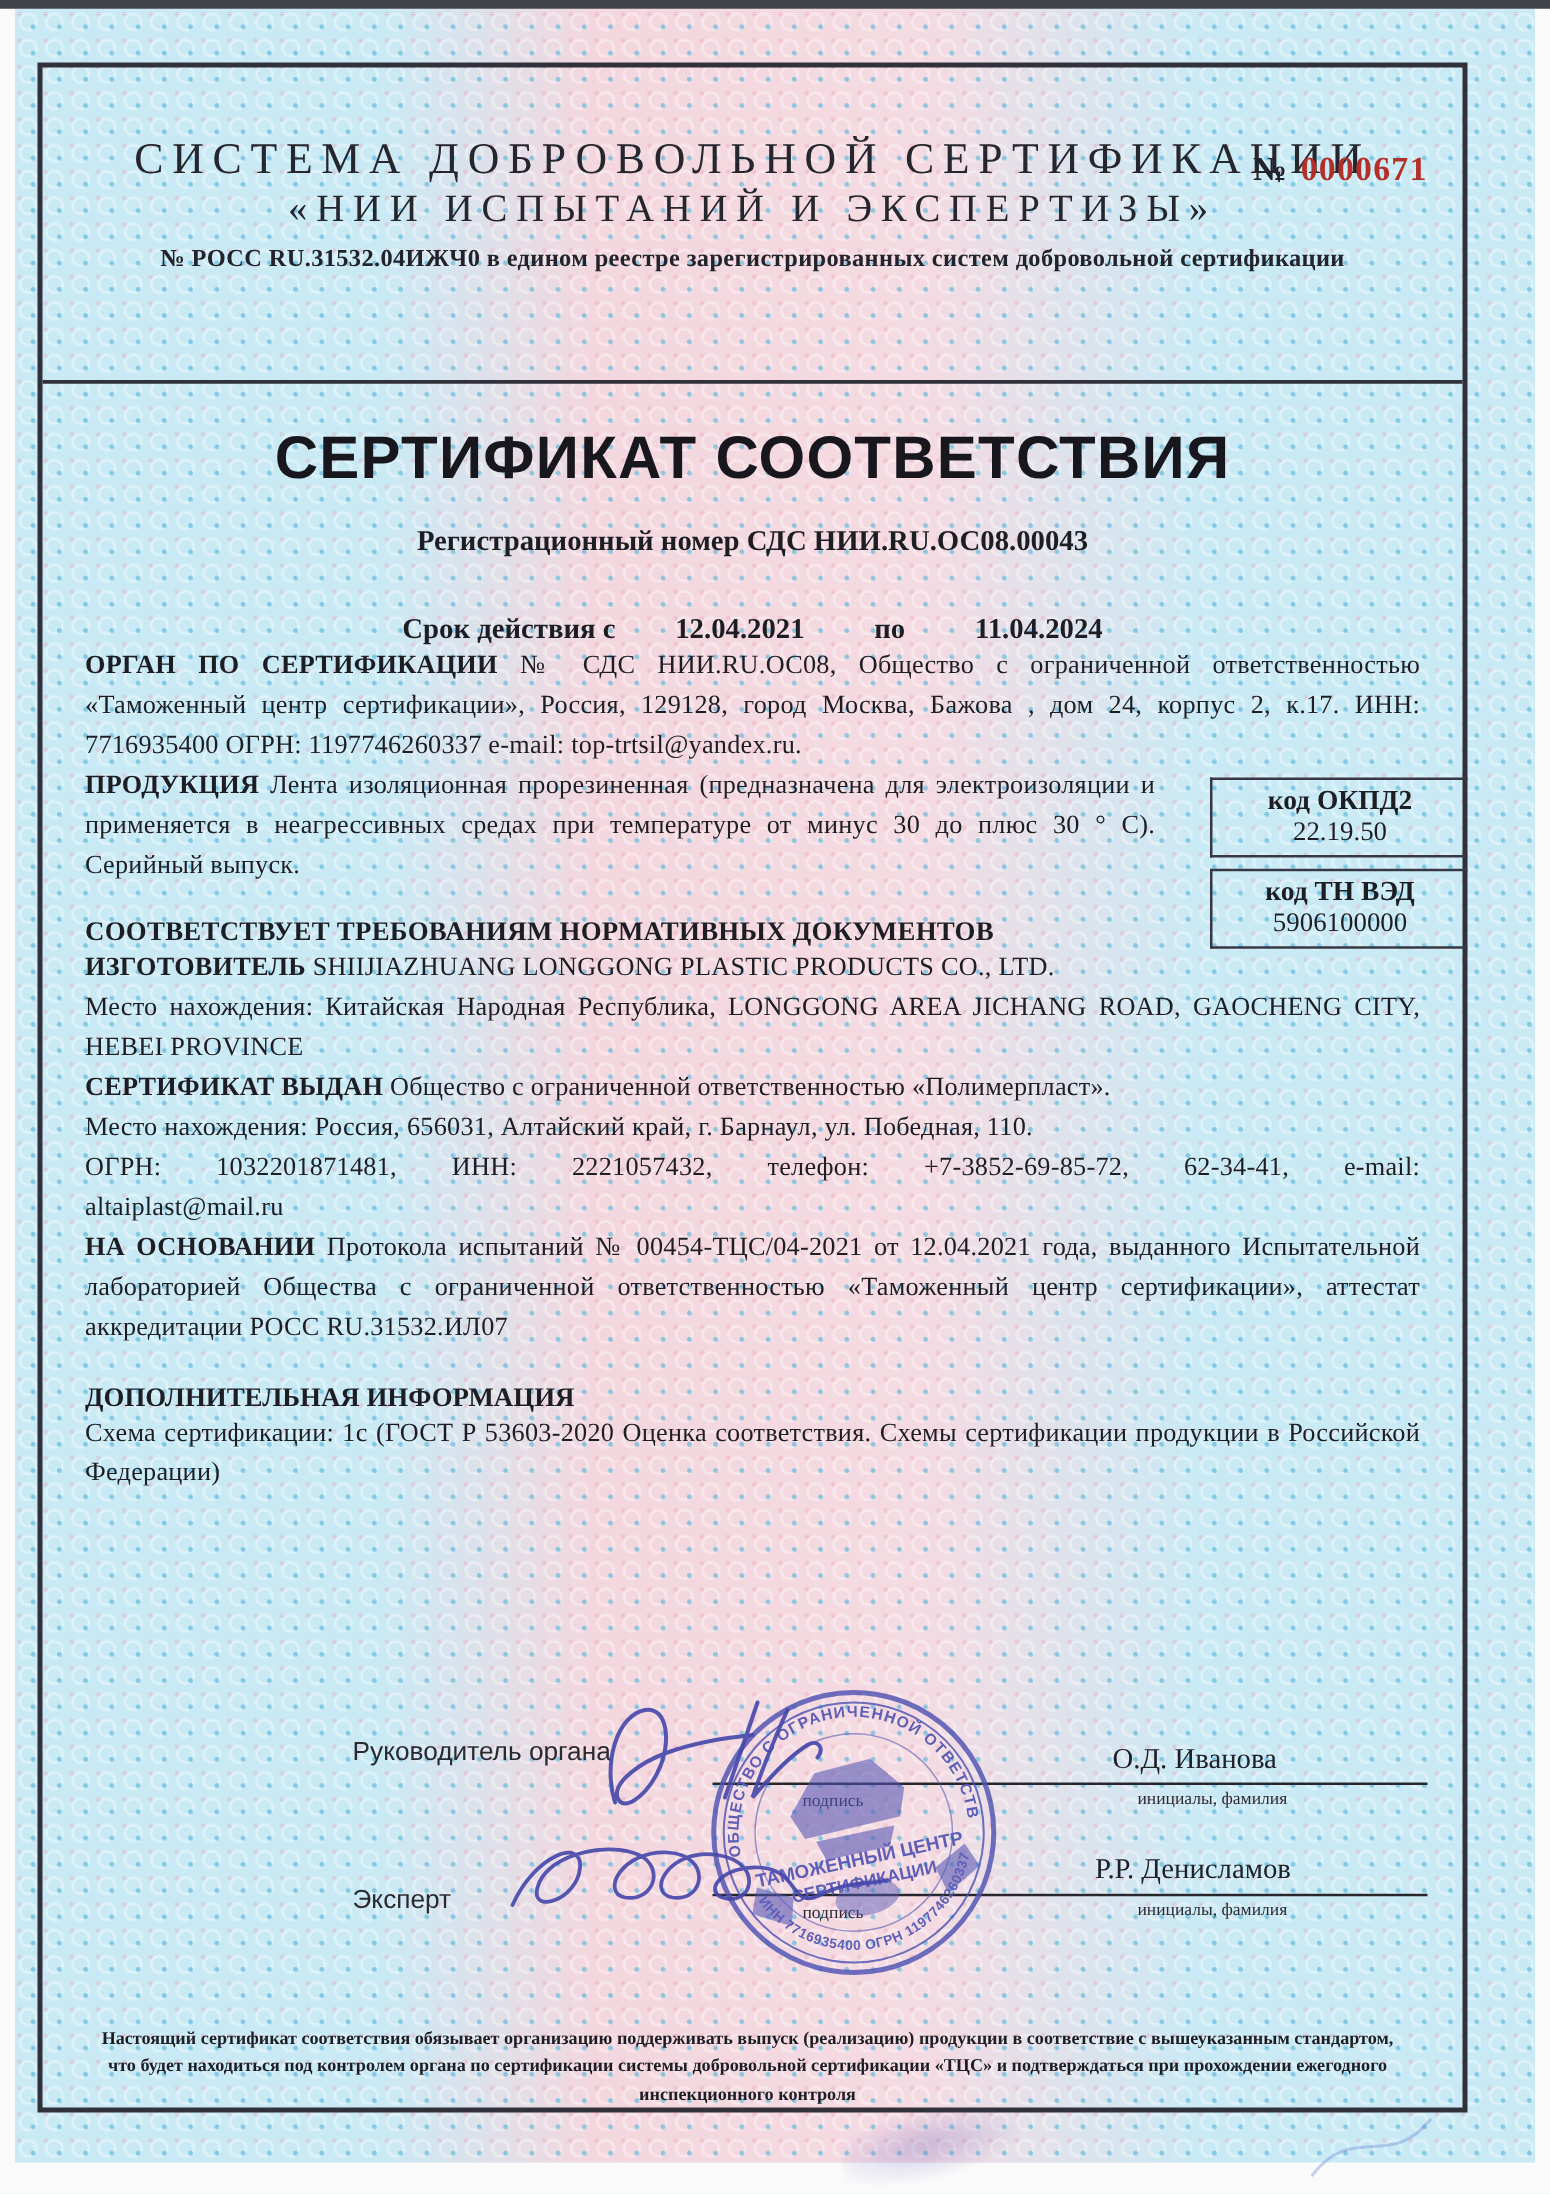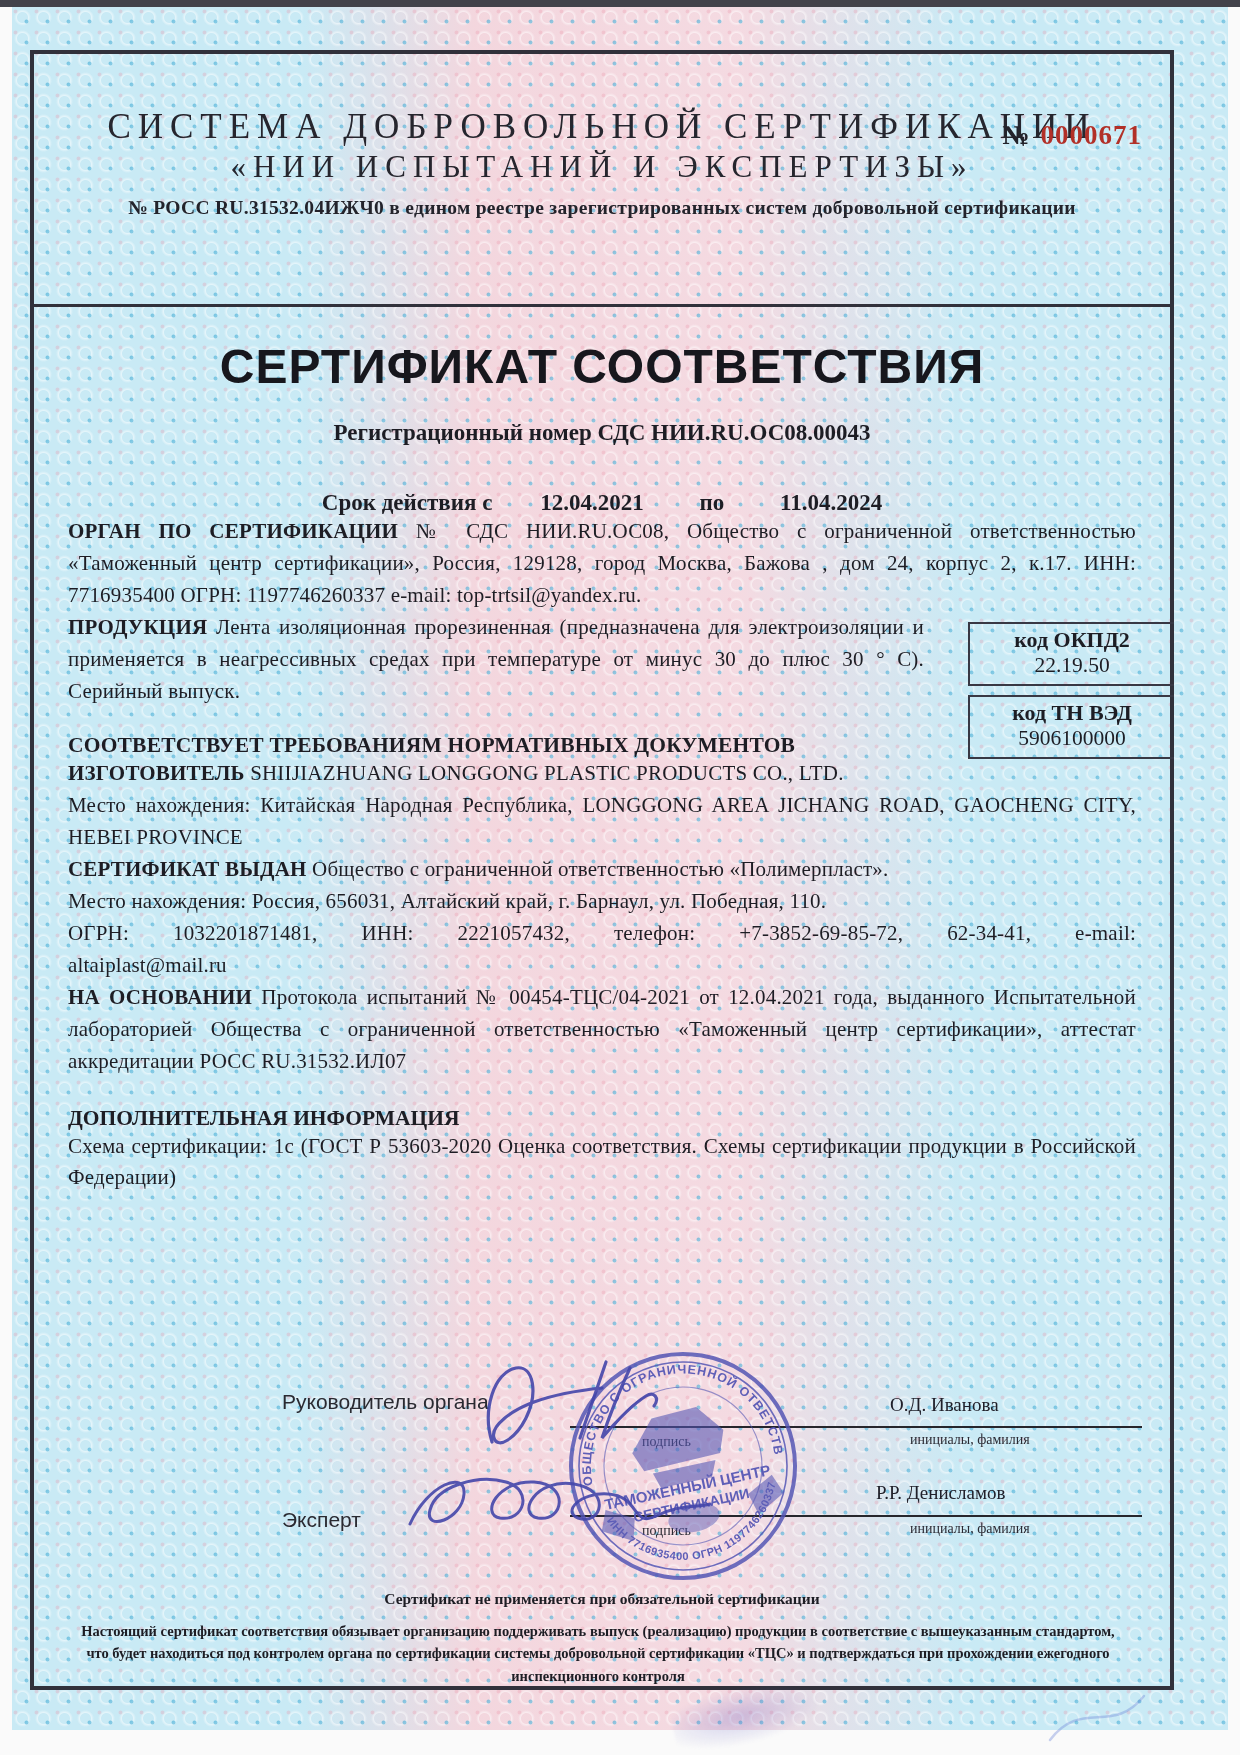--- a/index.html
+++ b/index.html
@@ -60,21 +60,21 @@
   .sec-conf-val{ margin-top:4px; font-size:21px; }
   .sec-man{ margin-top:30px; }
   .sec-issued{ margin-top:16px; }
   .just-spread{ text-align:justify; text-align-last:justify; }
   .sec-basis{ margin-top:26px; }
   .sec-add-h{ margin-top:28px; font-size:21.5px; font-weight:bold; }
   .sec-add-t{ margin-top:2px; }
   .abs{ position:absolute; }
   .sig-role{ font-family:"Liberation Sans", sans-serif; font-weight:400; font-size:21px; color:#2a2a31; }
   .sig-line{ height:0; border-bottom:2px solid #26262c; }
-  .sig-name{ font-size:19px; color:#20202a; white-space:nowrap; }
+  .sig-name{ font-size:23px; color:#20202a; white-space:nowrap; }
   .sig-cap{ font-size:14px; color:#2a2a33; }
   .footer-note{ position:absolute; left:0; top:1536px; width:100%; text-align:center;
     font-size:15.5px; font-weight:bold; }
   .footer-disc{ position:absolute; left:36px; top:1566px; width:1056px; text-align:center;
     font-size:14.5px; font-weight:bold; line-height:1.55; }
   .stamp{ position:absolute; opacity:.93; }
   .smudge{ position:absolute; left:672px; top:1686px; width:150px; height:58px;
     background:radial-gradient(ellipse at 45% 50%, rgba(98,92,190,.28), rgba(98,92,190,0) 70%);
     filter:blur(1px); transform:rotate(-12deg);}
 </style>
@@ -198,21 +198,20 @@
         <path d="M142,16 C134,40 122,74 116,92"></path>
         <path d="M166,22 C154,48 142,80 138,92 C150,78 166,60 182,50 C190,45 196,52 190,60"></path>
       </g>
     </svg>
     <svg class="abs" style="left:360px; top:1400px;" width="420" height="140" viewBox="0 0 420 140">
       <g stroke="#4446aa" stroke-width="3" fill="none" stroke-linecap="round" opacity="0.9">
         <path d="M16,70 C34,30 72,16 70,40 C68,66 30,78 36,56 C42,32 84,20 112,28 C140,36 130,68 106,64 C86,60 104,26 140,28 C176,30 170,68 144,64 C122,60 142,24 180,30 C218,36 208,72 184,64 C168,58 186,38 214,40 C246,42 238,74 262,62 C286,50 302,54 316,50"></path>
       </g>
     </svg>
 
-    <div class="footer-note">Сертификат не применяется при обязательной сертификации</div>
     <div class="footer-disc">Настоящий сертификат соответствия обязывает организацию поддерживать выпуск (реализацию) продукции в соответствие с вышеуказанным стандартом, что будет находиться под контролем органа по сертификации системы добровольной сертификации «ТЦС» и подтверждаться при прохождении ежегодного инспекционного контроля</div>
   </div>
 
   <div class="smudge"></div>
   <svg class="abs" style="position:absolute; left:1040px; top:1688px;" width="130" height="62" viewBox="0 0 130 62">
     <path d="M10,52 C42,10 72,48 104,8" stroke="rgba(110,135,215,0.38)" stroke-width="2.5" fill="none" stroke-linecap="round"></path>
   </svg>
 </div>
 
 </body></html>

